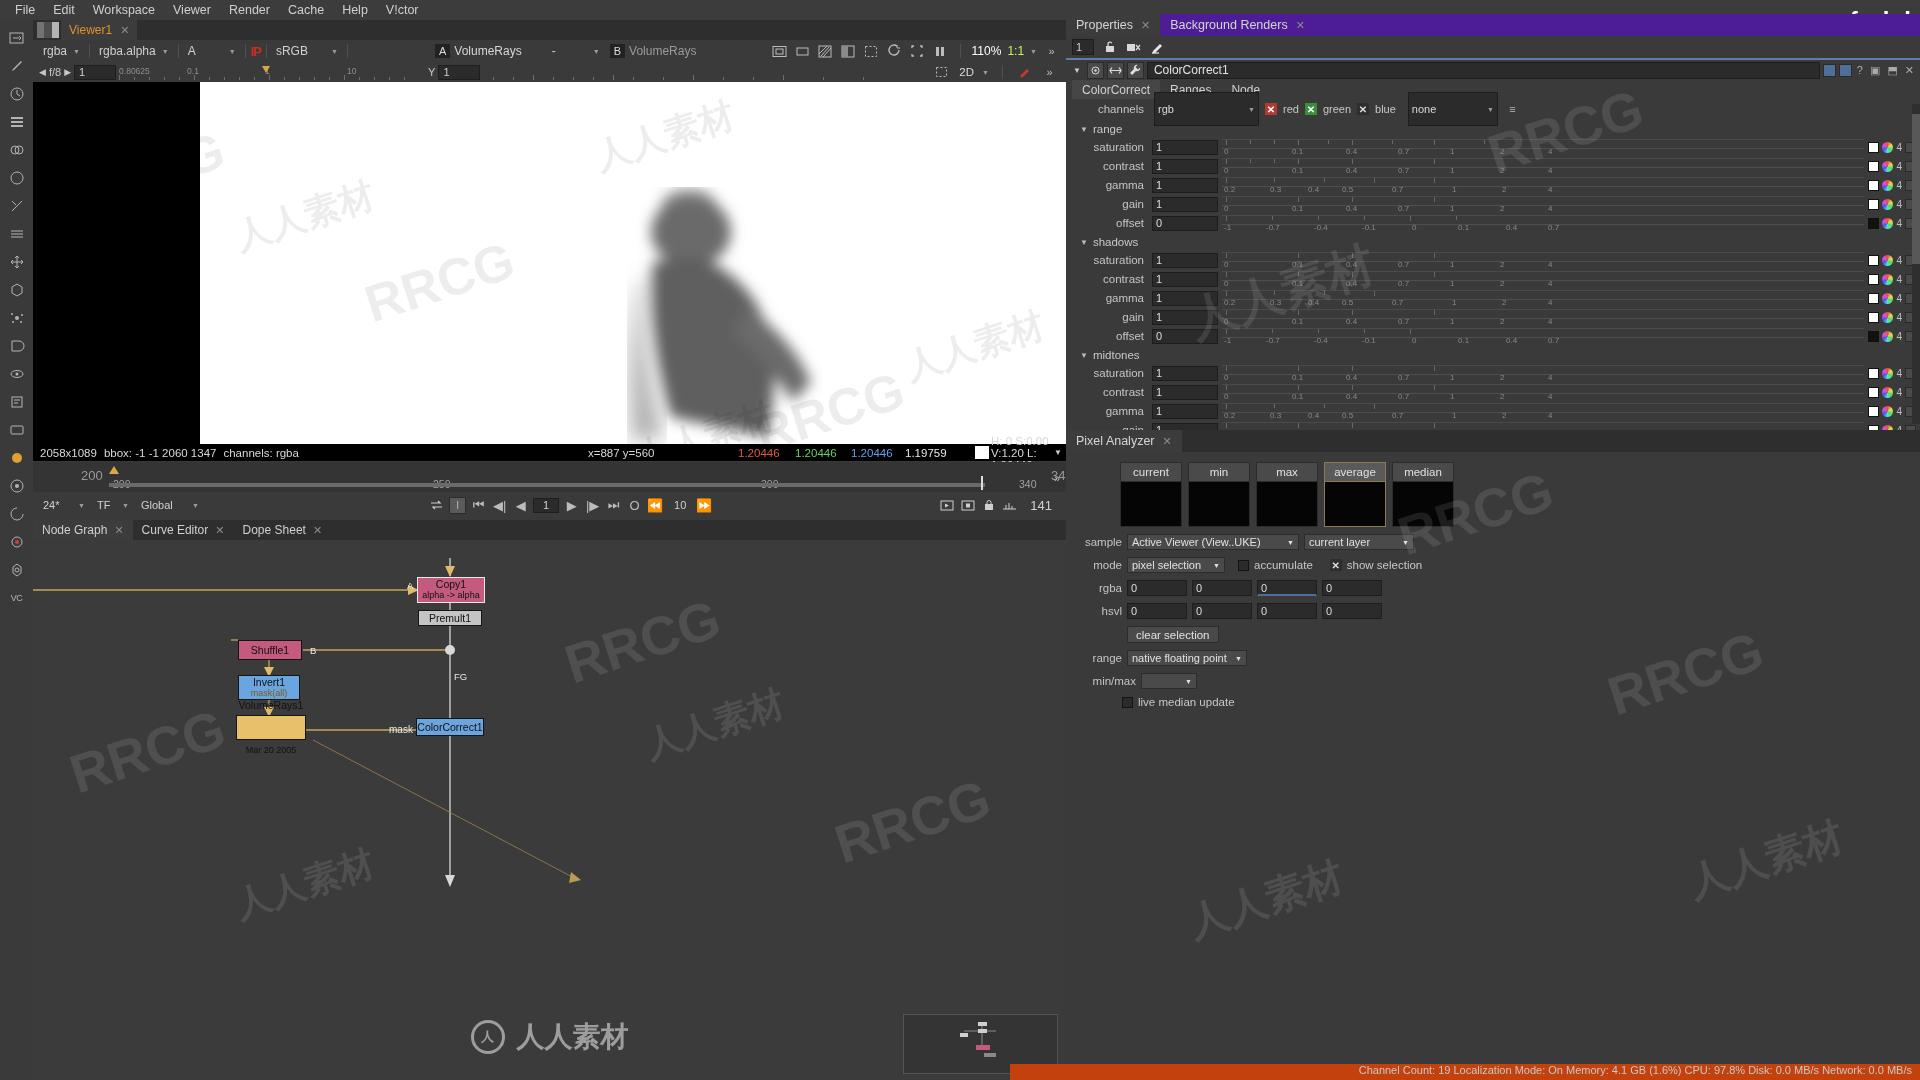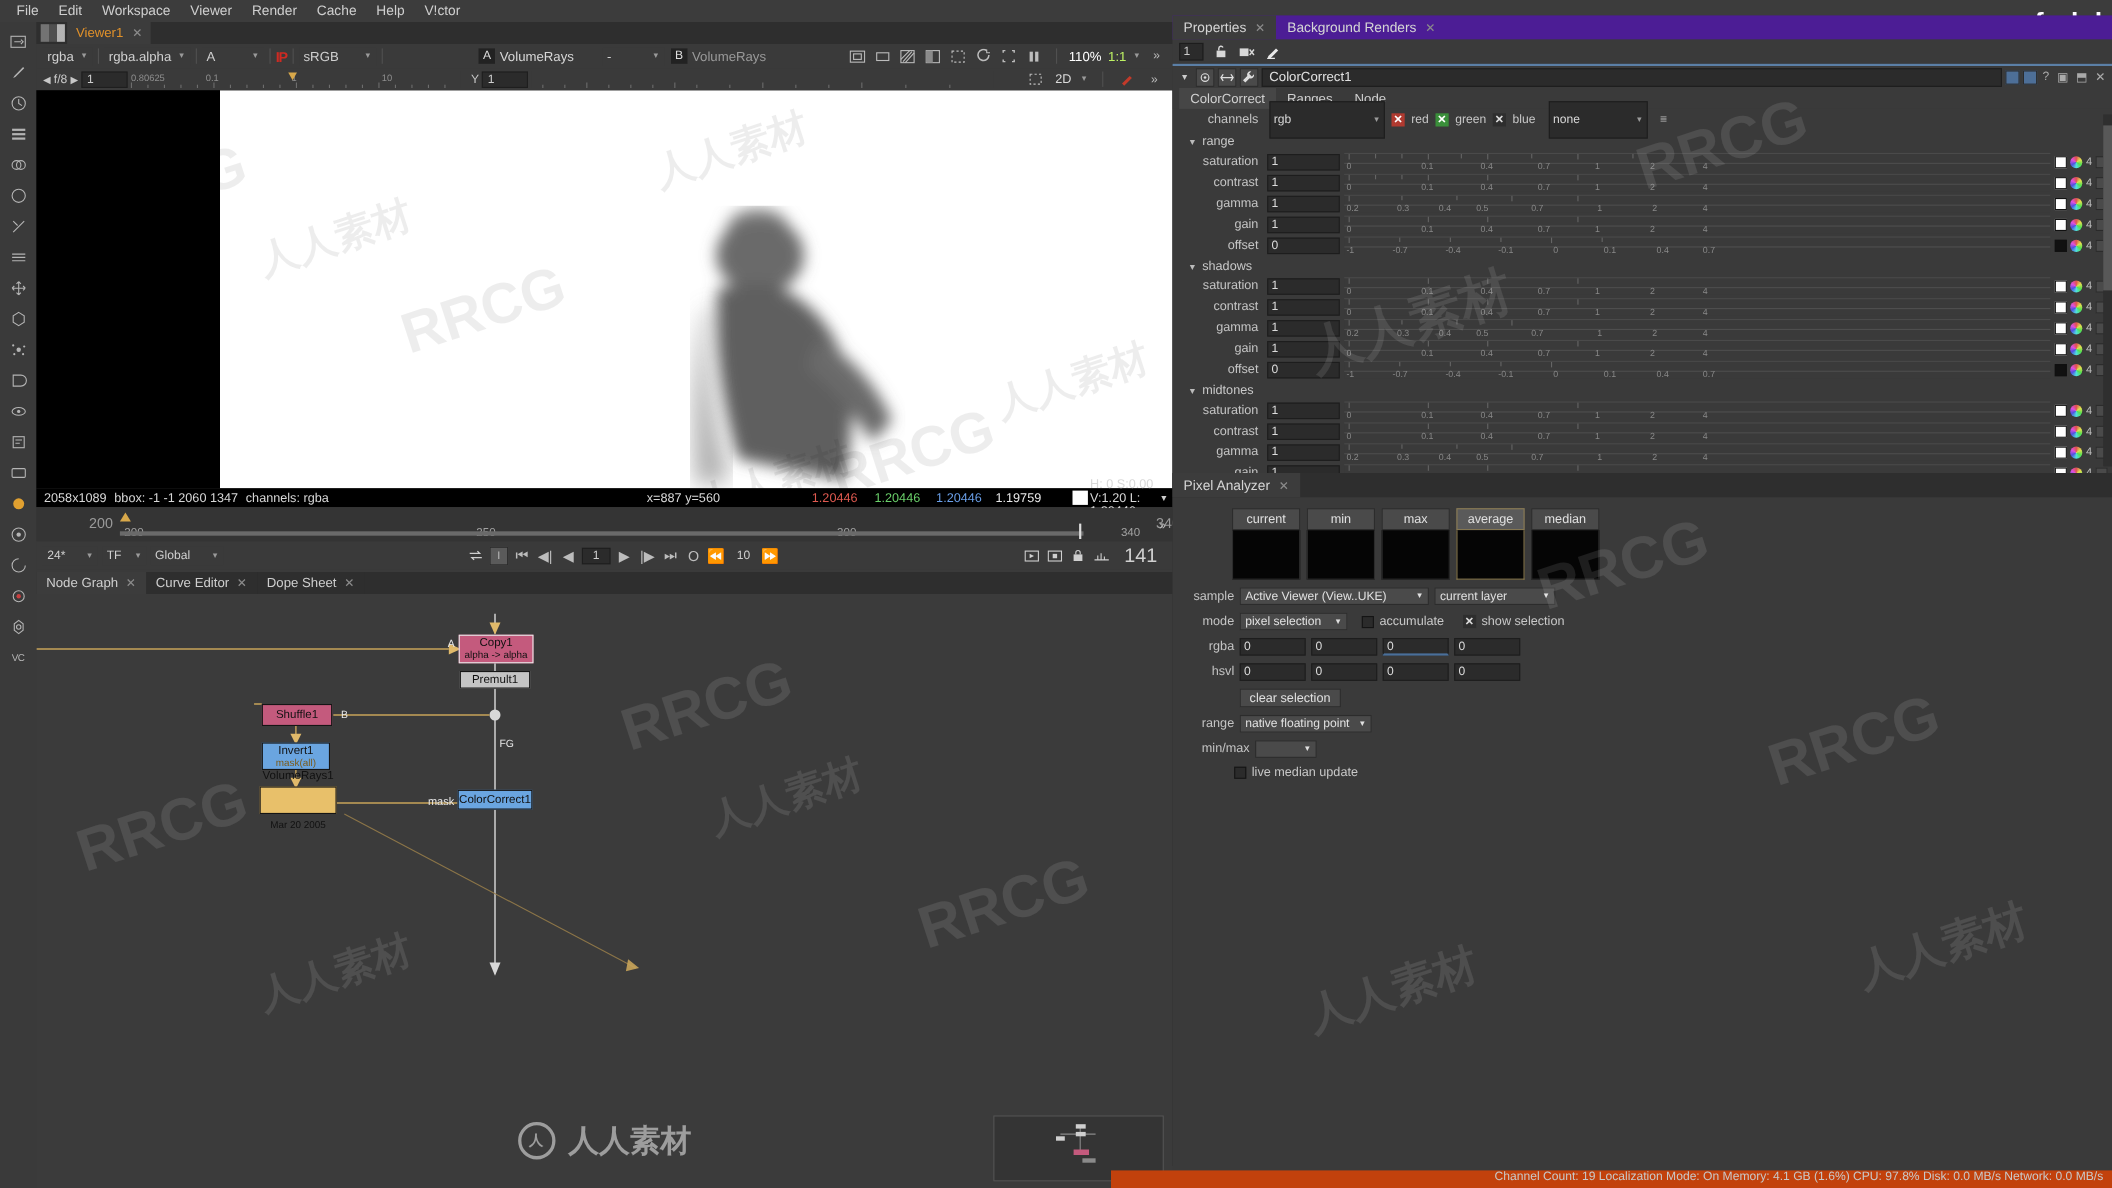--- a/index.html
+++ b/index.html
@@ -598,21 +598,21 @@
           <svg width="12" height="13" viewBox="0 0 12 13">
             <rect x="2" y="5" width="8" height="6" fill="#cfcfcf"></rect>
             <path d="M4 5V3.5a2 2 0 014 0V5" fill="none" stroke="#cfcfcf"></path>
           </svg>
         </span>
       <span class="vicon">
           <svg width="15" height="13" viewBox="0 0 15 13">
             <path d="M1 10h13M4 10V6M7 10V4M10 10V7" stroke="#cfcfcf" fill="none"></path>
           </svg>
         </span>
-      <span style="font-size:18px;color:#d0d0d0;padding:0 8px;">141</span>
+      <span style="font-size:13px;color:#d0d0d0;padding:0 8px;">141</span>
     </div>
   </div>
 
   <div class="nodegraph">
     <div class="ngtabs">
       <div class="tgrip"></div>
       <div class="ngtab active">
         <span>Node Graph</span>
         <span class="x">✕</span>
       </div>

